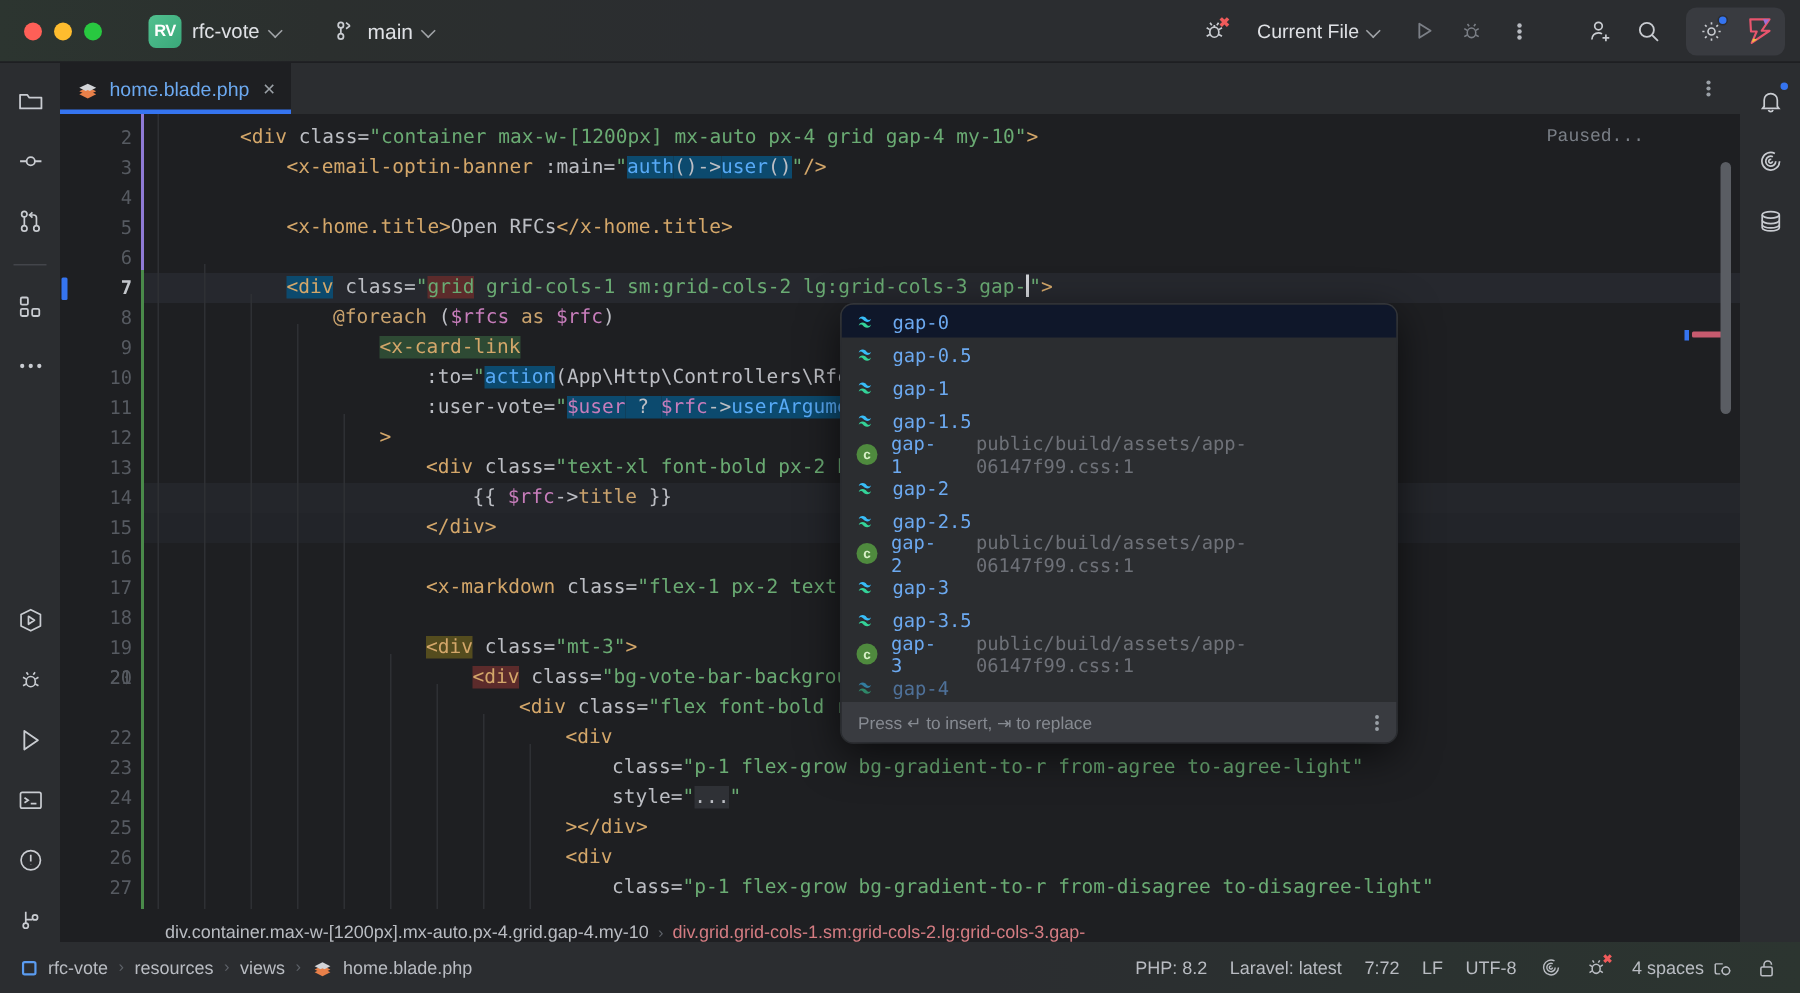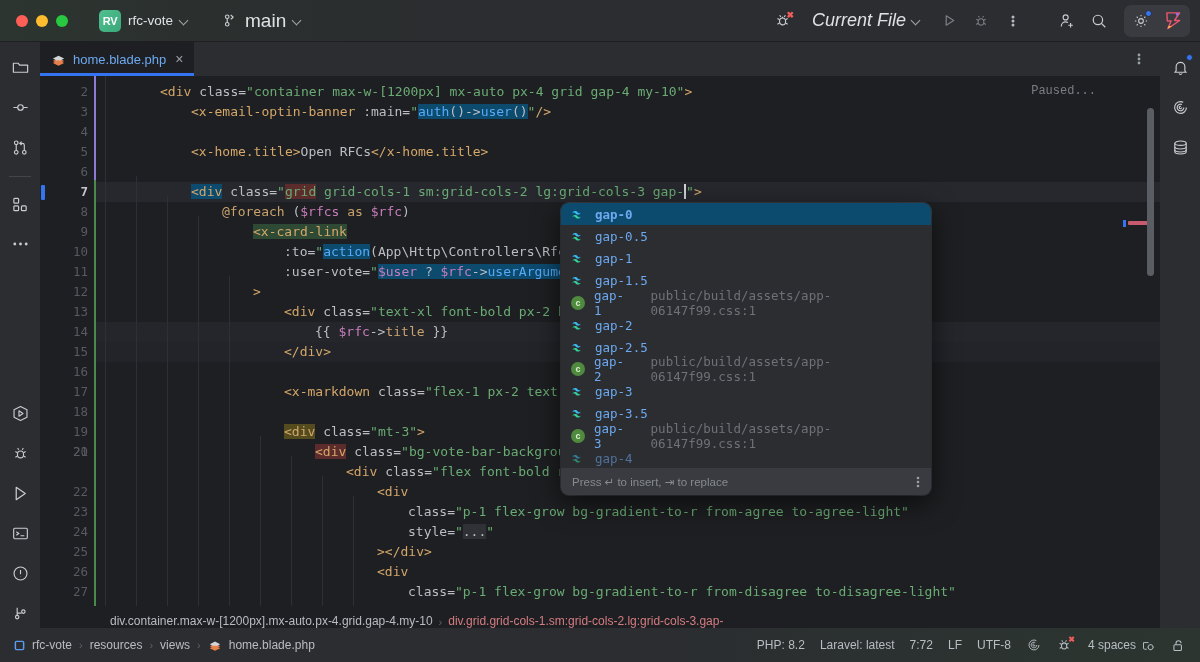--- a/index.html
+++ b/index.html
@@ -44,33 +44,33 @@
   .chev:before {
     content: ''; position: absolute; left: 0; top: 1px;
     width: 6px; height: 6px;
     border-right: 1.4px solid #c9ccd1; border-bottom: 1.4px solid #c9ccd1;
     transform: rotate(45deg);
   }
   .branch-chip {
     display: flex; align-items: center; gap: 7px;
     margin-left: 20px; padding: 3px 7px; border-radius: 6px;
   }
-  .branch-name { color: #dfe1e5; font-size: 19px; }
+  .branch-name { color: #dfe1e5; font-size: 14px; }
 
   .tb-right { margin-left: auto; display: flex; align-items: center; gap: 2px; padding-right: 10px; }
   .tb-btn {
     width: 30px; height: 28px; border-radius: 6px;
     display: flex; align-items: center; justify-content: center;
     position: relative;
   }
   .runcfg {
     display: flex; align-items: center; gap: 6px;
     padding: 4px 9px; border-radius: 6px; margin: 0 2px;
   }
-  .runcfg span { color: #dfe1e5; font-size: 18px; font-style: italic; }
+  .runcfg span { color: #dfe1e5; font-size: 13px; }
   .tb-group {
     display: flex; align-items: center; gap: 2px;
     background: #393b40; border-radius: 7px; padding: 2px; margin-left: 8px;
   }
   .badge-blue {
     position: absolute; top: 3px; right: 4px;
     width: 7px; height: 7px; border-radius: 50%;
     background: #3574f0; border: 1.5px solid #2b2d30;
   }
   .badge-red {
@@ -205,21 +205,21 @@
     border-radius: 8px;
     box-shadow: 0 8px 28px rgba(0,0,0,.62), 0 0 0 1px #3a3d42;
     overflow: hidden;
   }
   .popup-list { position: relative; height: 265px; overflow: hidden; }
   .pitem {
     height: 22.2px; display: flex; align-items: center;
     padding: 0 10px; gap: 9px;
     font-family: "DejaVu Sans Mono", monospace; font-size: 12.5px;
   }
-  .pitem.sel { background: #0c4a6e; font-weight: bold; }
+  .pitem.sel { background: #0f172a; }
   .pname { color: #6ca9f0; }
   .ploc { color: #6e7178; font-size: 12.5px; margin-left: 12px; }
   .ico-tw {
     width: 15px; height: 13px; flex: 0 0 15px;
     display: flex; align-items: center; justify-content: center;
   }
   .ico-css {
     width: 14px; height: 14px; flex: 0 0 14px; border-radius: 50%;
     background: #4f8a3e; color: #d8f0c8; font-size: 9px; font-weight: bold;
     display: flex; align-items: center; justify-content: center;

